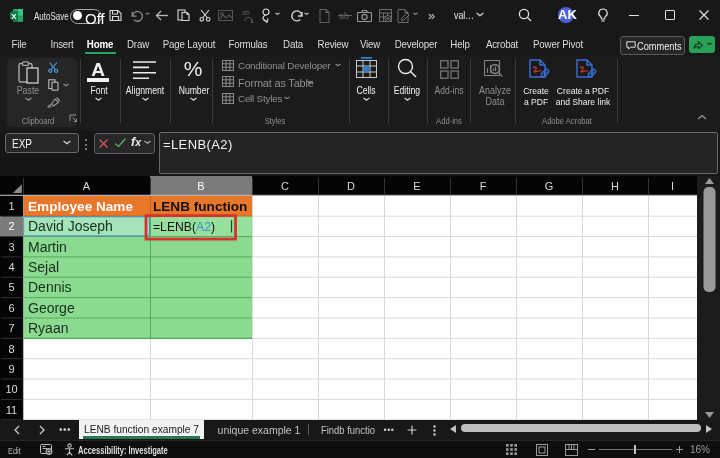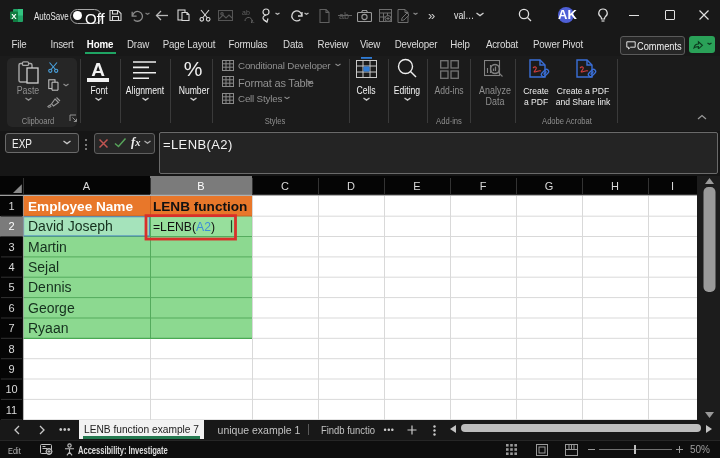--- a/index.html
+++ b/index.html
@@ -293,21 +293,21 @@
     <div class="abs" style="left:85px;top:139px;width:2px;height:2px;background:#9a9a9a;border-radius:50%"></div>
     <div class="abs" style="left:85px;top:143.5px;width:2px;height:2px;background:#9a9a9a;border-radius:50%"></div>
     <div class="abs" style="left:85px;top:148px;width:2px;height:2px;background:#9a9a9a;border-radius:50%"></div>
     <div class="abs" style="left:94px;top:133px;width:59px;height:19px;background:#272727;border:1px solid #5f5f5f;border-radius:3px"></div>
     <svg class="abs" style="left:98px;top:137.5px" width="11" height="11" stroke="#c25552" stroke-width="1.5">
       <path d="M1.5,1.5 L9.5,9.5 M9.5,1.5 L1.5,9.5"></path>
     </svg>
     <svg class="abs" style="left:114px;top:137px" width="13" height="11" fill="none" stroke="#57a35a" stroke-width="1.5">
       <path d="M1,6.5 L4.5,9.5 L11.5,1.5"></path>
     </svg>
-    <div class="txt" style="left:131px;top:135px;font-size:12.5px;font-style:italic;font-family:Liberation Serif, serif;color:#ededed;font-weight:bold">f<span style="font-size:10.5px">x</span></div>
+    <div class="txt" style="left:131px;top:135px;font-size:12.5px;font-style:italic;font-family:Liberation Sans, sans-serif;color:#ededed;font-weight:bold">f<span style="font-size:10.5px">x</span></div>
     <svg class="abs" style="left:144.0px;top:140.425px" width="7" height="5.15">
       <path d="M0.5,1 L3.5,3.15 L6.5,1" fill="none" stroke="#b0b0b0" stroke-width="1.2"></path>
     </svg>
     <div class="abs" style="left:159px;top:132px;width:557px;height:40px;background:#242424;border:1px solid #6a6a6a;border-radius:2px"></div>
     <div class="txt" style="left:163px;top:137px;font-size:13px;color:#f2f2f2;letter-spacing:0.4px">=LENB(A2)</div>
     <div class="abs" style="left:0;top:176px;width:720px;height:244px"><svg width="720" height="244" viewBox="0 0 720 244" font-family="Liberation Sans, sans-serif">
         <rect x="23" y="19.0" width="674" height="225.0" fill="#ffffff"></rect>
         <line x1="150.5" y1="19.8" x2="150.5" y2="244" stroke="#d9d9d9" stroke-width="1"></line>
         <line x1="252.5" y1="19.8" x2="252.5" y2="244" stroke="#d9d9d9" stroke-width="1"></line>
         <line x1="318.5" y1="19.8" x2="318.5" y2="244" stroke="#d9d9d9" stroke-width="1"></line>
@@ -465,13 +465,13 @@
 </svg>
     <svg class="abs" style="left:565px;top:443.5px" width="13" height="12" fill="none" stroke="#9a9a9a" stroke-width="1">
 <rect x="0.5" y="0.5" width="12" height="11"></rect>
       <path d="M4,0.5 v5 M6.5,0.5 v5 M9,0.5 v5 M0.5,5.5 h12"></path>
 </svg>
     <div class="abs" style="left:588px;top:448.5px;width:7px;height:1.2px;background:#9a9a9a"></div>
     <div class="abs" style="left:599px;top:448.7px;width:73px;height:1px;background:#707070"></div>
     <div class="abs" style="left:634px;top:444.5px;width:2.4px;height:9px;background:#c0c0c0"></div>
     <div class="abs" style="left:676px;top:448.5px;width:7px;height:1.2px;background:#9a9a9a"></div>
     <div class="abs" style="left:679.1px;top:445.6px;width:1.2px;height:7px;background:#9a9a9a"></div>
-    <div class="txt" style="left:690px;top:444px;font-size:10px;color:#9e9e9e">50%</div>
+    <div class="txt" style="left:690px;top:444px;font-size:10px;color:#9e9e9e">16%</div>
   </div>
 </body></html>

